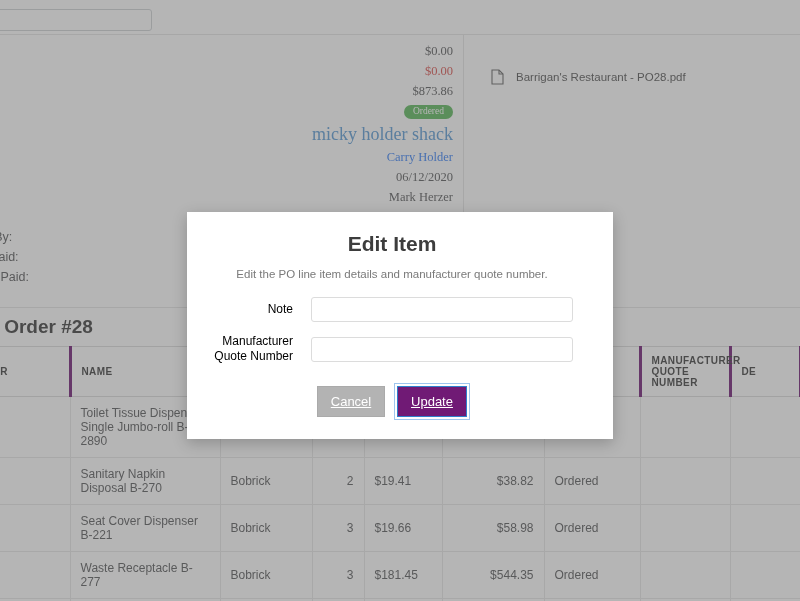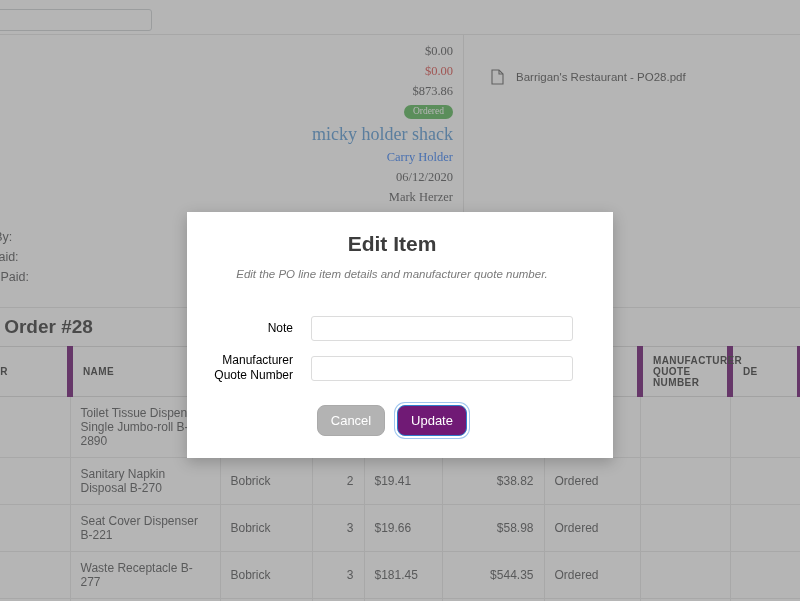--- a/index.html
+++ b/index.html
@@ -170,21 +170,21 @@
     font-weight: bold;
     letter-spacing: 0.4px;
     color: #3d3d3d;
     text-align: left;
     vertical-align: middle;
     padding: 8px 10px;
     height: 36px;
     box-sizing: border-box;
     border-top: 1px solid #dddddd;
     border-bottom: 1px solid #dddddd;
-    border-right: 6px solid #701a75;
+    border-right: 3px solid #701a75;
     background: #ffffff;
   }
   table.items td {
     font-size: 12px;
     color: #58595b;
     padding: 9px 10px;
     border-bottom: 1px solid #e8e8e8;
     border-right: 1px solid #e8e8e8;
     vertical-align: middle;
     background: #ffffff;
@@ -222,22 +222,21 @@
     text-align: center;
     font-size: 21px;
     font-weight: bold;
     color: #3d3d3d;
     margin: 2px 0 12px 0;
   }
   .modal-subtitle {
     text-align: center;
     font-size: 11.5px;
     color: #7a7a7a;
-    margin-bottom: 36px;
-    font-style: italic;
+    margin-bottom: 17px;
   }
   .form-row {
     display: flex;
     align-items: center;
     margin-bottom: 12px;
   }
   .form-label {
     width: 100px;
     flex: 0 0 100px;
     text-align: right;
@@ -262,27 +261,28 @@
   }
   .modal-actions {
     display: flex;
     justify-content: center;
     gap: 12px;
     margin-top: 22px;
   }
   .btn {
     font-family: "Liberation Sans", sans-serif;
     font-size: 13px;
-    border-radius: 8px;
+    border-radius: 0;
     padding: 7px 0;
     width: 68px;
     text-align: center;
     cursor: pointer;
     border: 1px solid transparent;
     box-sizing: border-box;
+    text-decoration: underline;
   }
   .btn-cancel {
     background: #b3b3b3;
     color: #ffffff;
     border-color: #aaaaaa;
   }
   .btn-update {
     background: #701a75;
     color: #ffffff;
     border-color: #2f7fcc;

